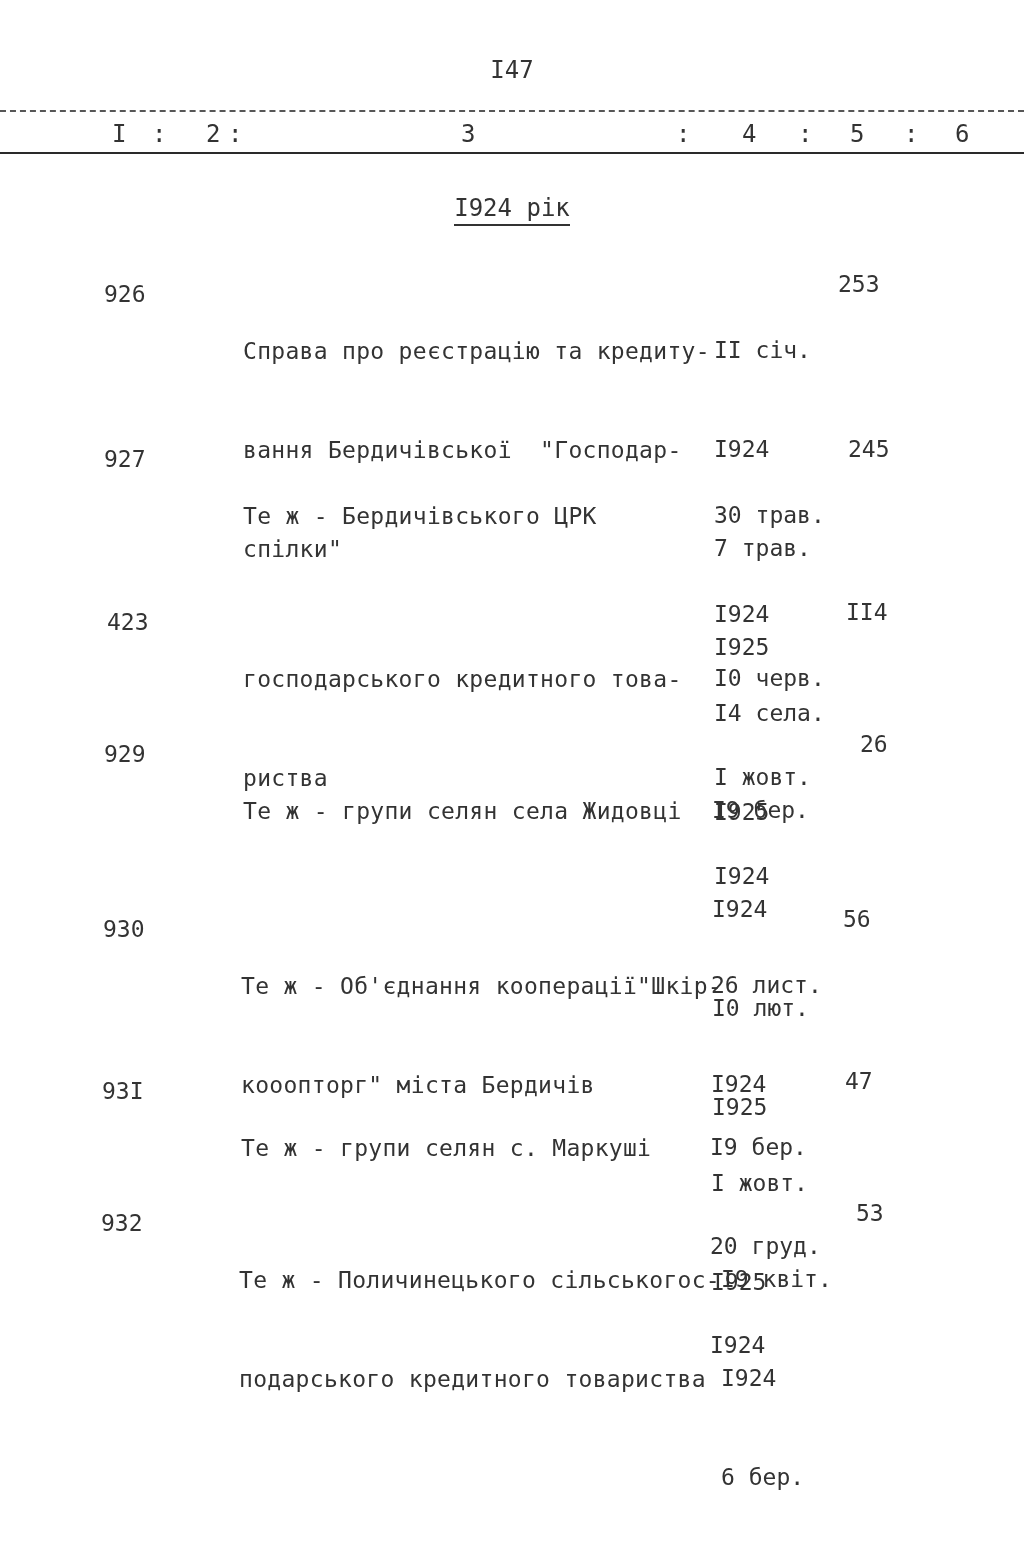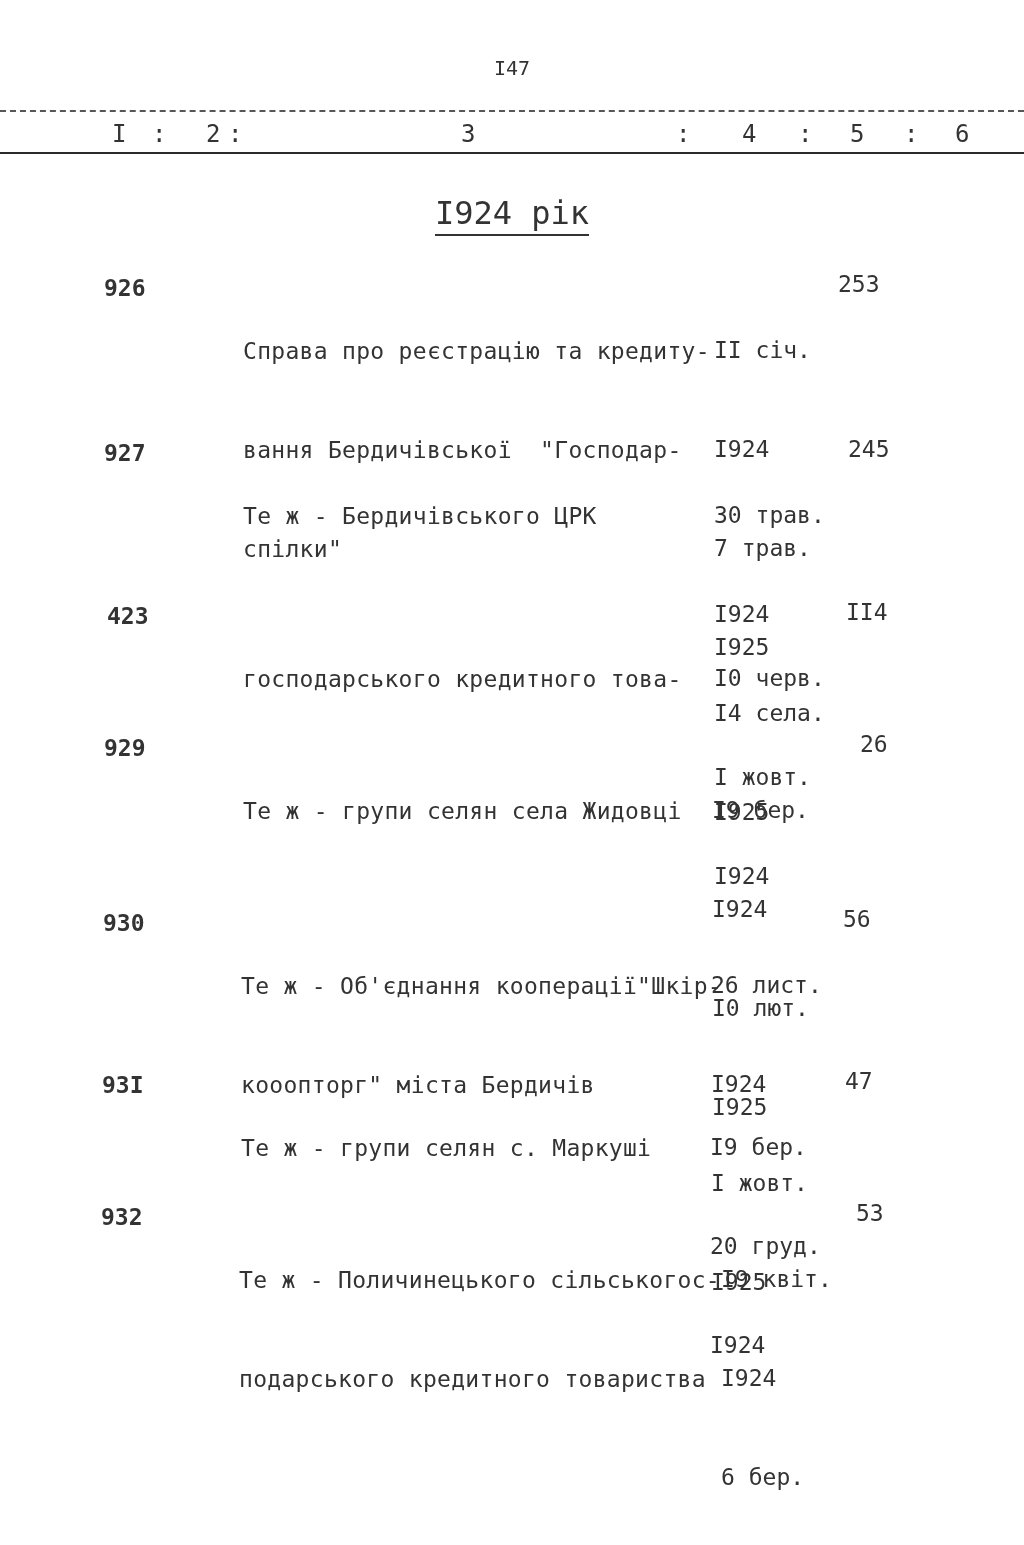--- a/index.html
+++ b/index.html
@@ -14,21 +14,21 @@
       overflow: hidden;
       font-family: "DejaVu Sans Mono", "Liberation Mono", monospace;
       color: #2a2a2a;
     }
     .page-number {
       position: absolute;
       left: 0;
       width: 1024px;
       top: 56px;
       text-align: center;
-      font-size: 20px;
+      font-size: 24px;
       letter-spacing: 0px;
       color: #333;
     }
     .rule {
       position: absolute;
       left: 0;
       width: 1024px;
       height: 0;
     }
     .rule-top {
@@ -51,40 +51,39 @@
       top: 120px;
       font-size: 24px;
       color: #333;
     }
     .section-title {
       position: absolute;
       top: 194px;
       left: 0;
       width: 1024px;
       text-align: center;
-      font-size: 32px;
+      font-size: 24px;
       color: #333;
     }
     .section-title span {
       border-bottom: 2px solid #333;
       padding-bottom: 2px;
     }
     .entry {
       position: absolute;
       left: 0;
       width: 1024px;
       font-size: 23px;
       line-height: 33px;
       color: #333;
     }
     .entry .num {
       position: absolute;
       left: 104px;
-      top: 4px;
-      font-weight: bold;
+      top: 10px;
     }
     .entry .title {
       position: absolute;
       left: 243px;
       top: 1px;
       white-space: pre;
       letter-spacing: 0.3px;
     }
     .entry .dates {
       position: absolute;
@@ -151,20 +150,21 @@
     <span class="line">I4 села.</span>
     <span class="line">I925</span>
   </span>
   <span class="sheets" style="left:848px">245</span>
 </div>
 
 <div class="entry" style="top:596px">
   <span class="num" style="left:107px">423</span>
   <span class="title">
     <span class="line">господарського кредитного това-</span>
+    <span class="line">риства</span>
   </span>
   <span class="dates">
     <span class="line">I0 черв.</span>
     <span class="line">I жовт.</span>
     <span class="line">I924</span>
   </span>
   <span class="sheets" style="left:846px">II4</span>
 </div>
 
 <div class="entry" style="top:728px">

